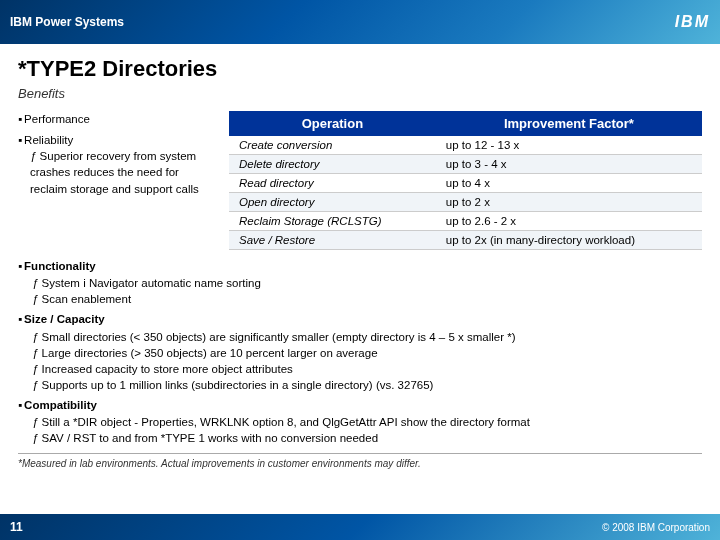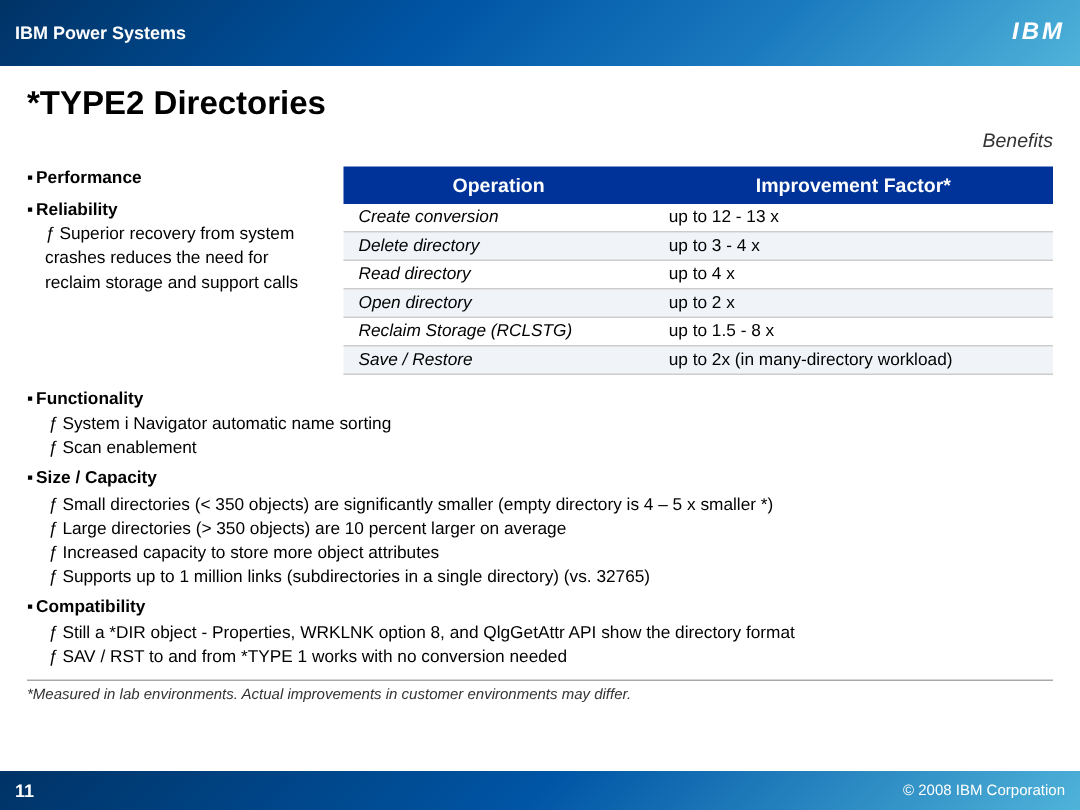--- a/index.html
+++ b/index.html
@@ -45,41 +45,40 @@
       font-weight: bold;
       color: #000;
       margin-bottom: 4px;
     }
 
     .benefits-label {
       font-size: 13px;
       font-style: italic;
       color: #333;
       margin-bottom: 10px;
-      text-align: right;
     }
 
     .main-body {
       display: flex;
       gap: 16px;
     }
 
     
     .left-col {
       flex: 0 0 195px;
       font-size: 11.5px;
       line-height: 1.45;
     }
 
     .bullet-section {
       margin-bottom: 4px;
     }
 
     .bullet-header {
-      font-weight: bold;
+      font-weight: normal;
       color: #000;
     }
     .bullet-header::before {
       content: '▪';
       margin-right: 2px;
     }
 
     .sub-item {
       padding-left: 12px;
       color: #000;
@@ -229,21 +228,21 @@
             <tr>
               <td>Read directory</td>
               <td>up to  4 x</td>
             </tr>
             <tr>
               <td>Open directory</td>
               <td>up to  2 x</td>
             </tr>
             <tr>
               <td>Reclaim Storage (RCLSTG)</td>
-              <td>up to  1.5 - 8 x</td>
+              <td>up to  2.6 - 2 x</td>
             </tr>
             <tr>
               <td>Save / Restore</td>
               <td>up to 2x (in many-directory workload)</td>
             </tr>
           </tbody>
       </table>
     </div>
 
   </div>

